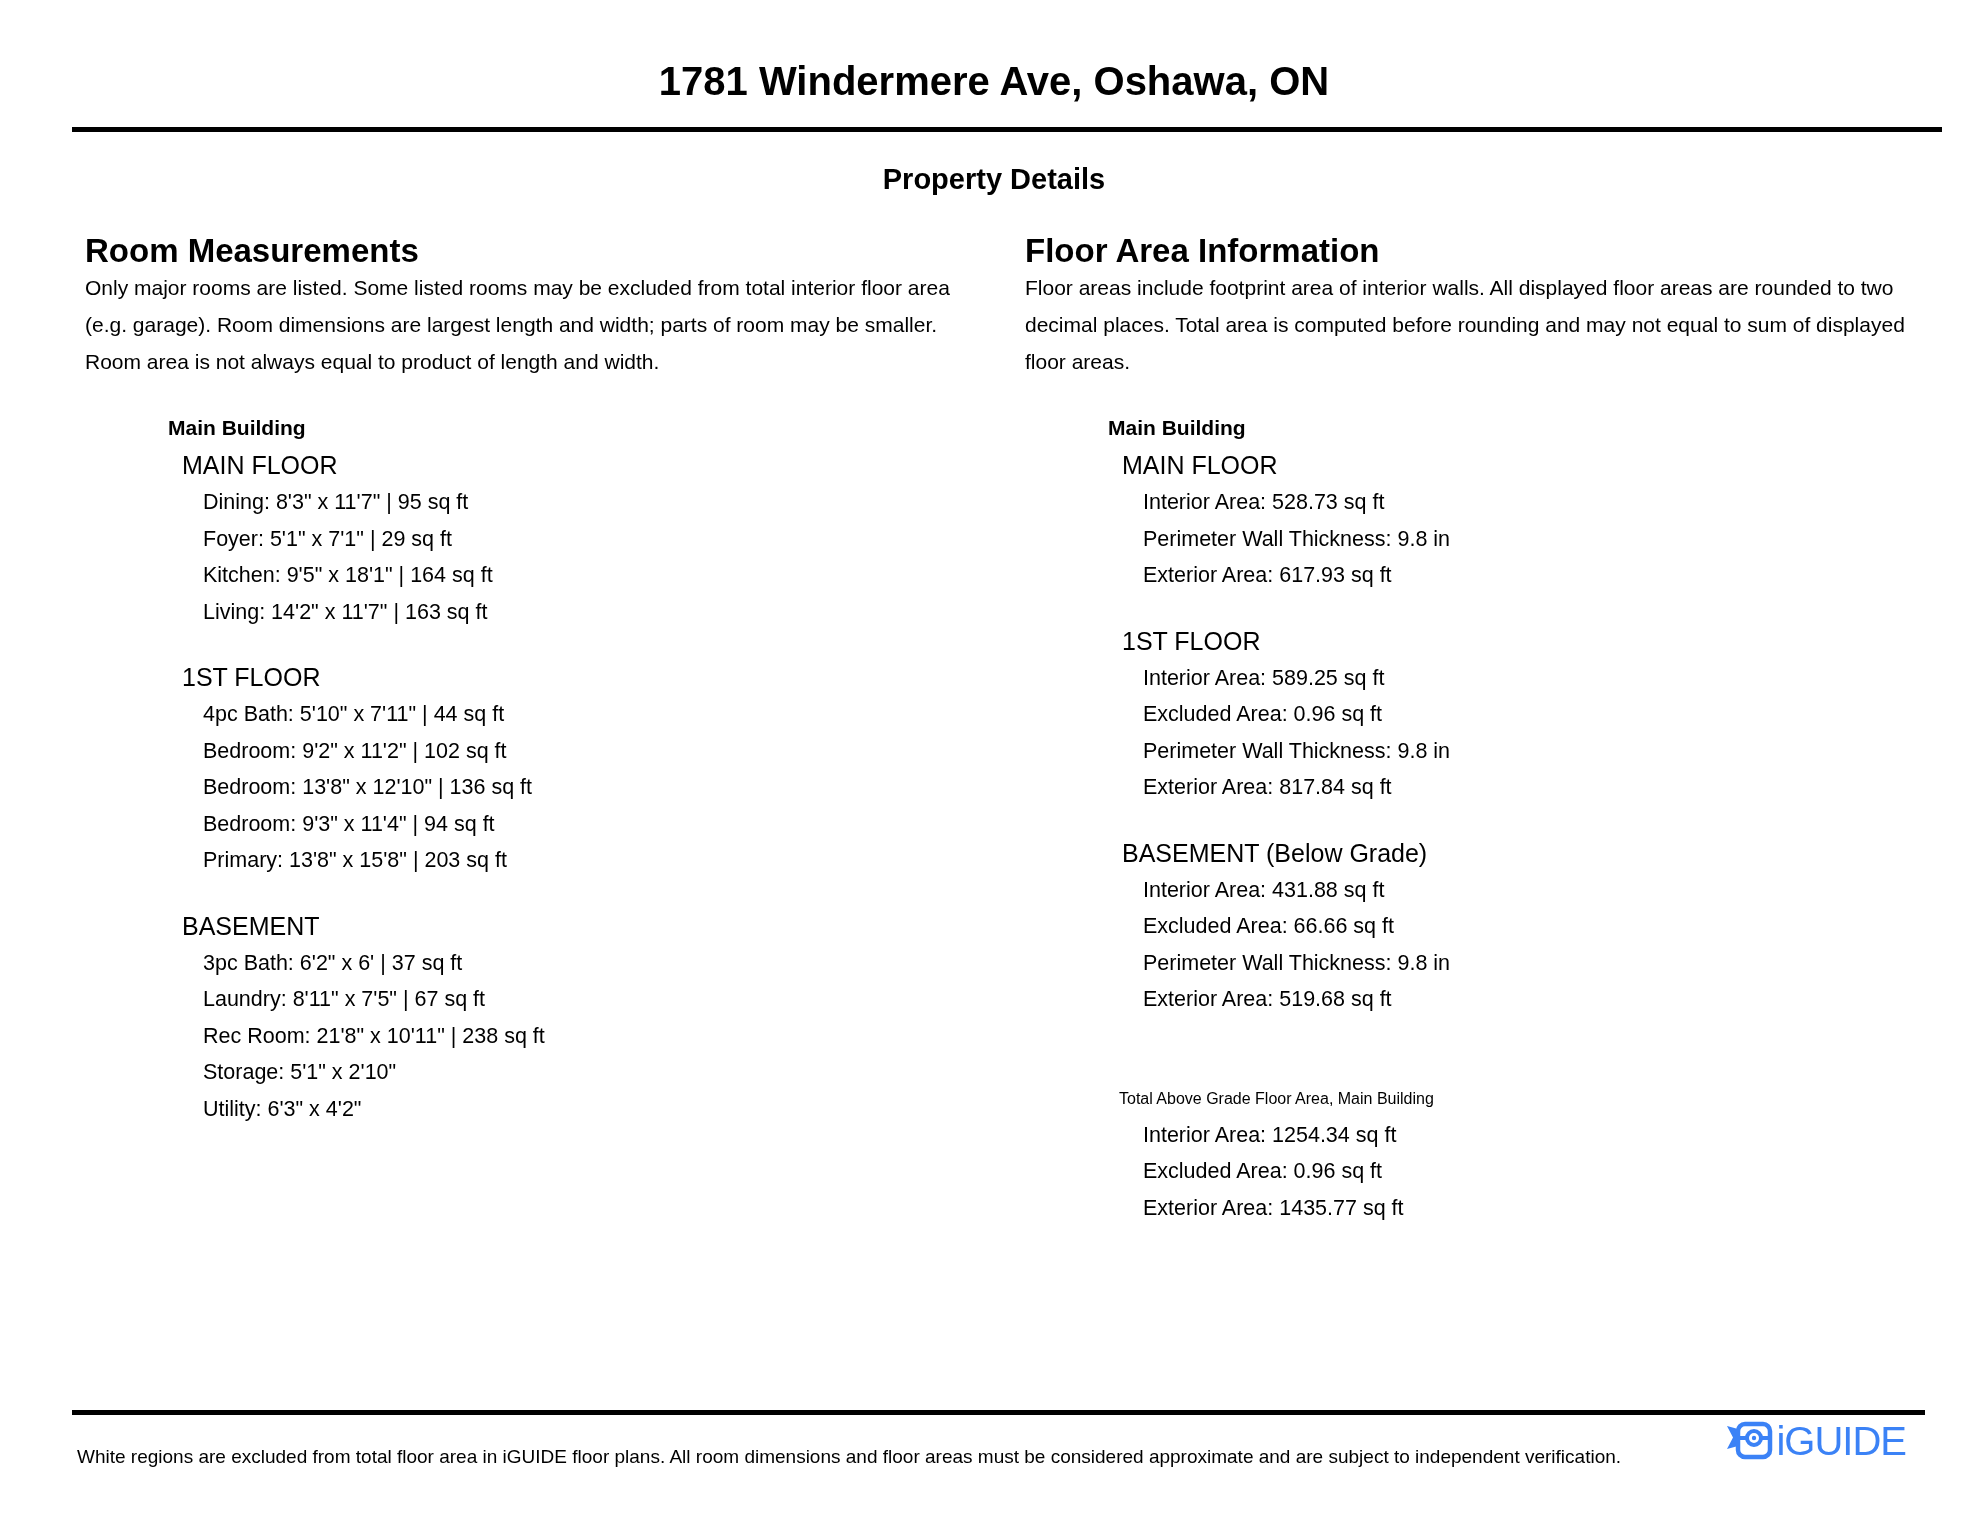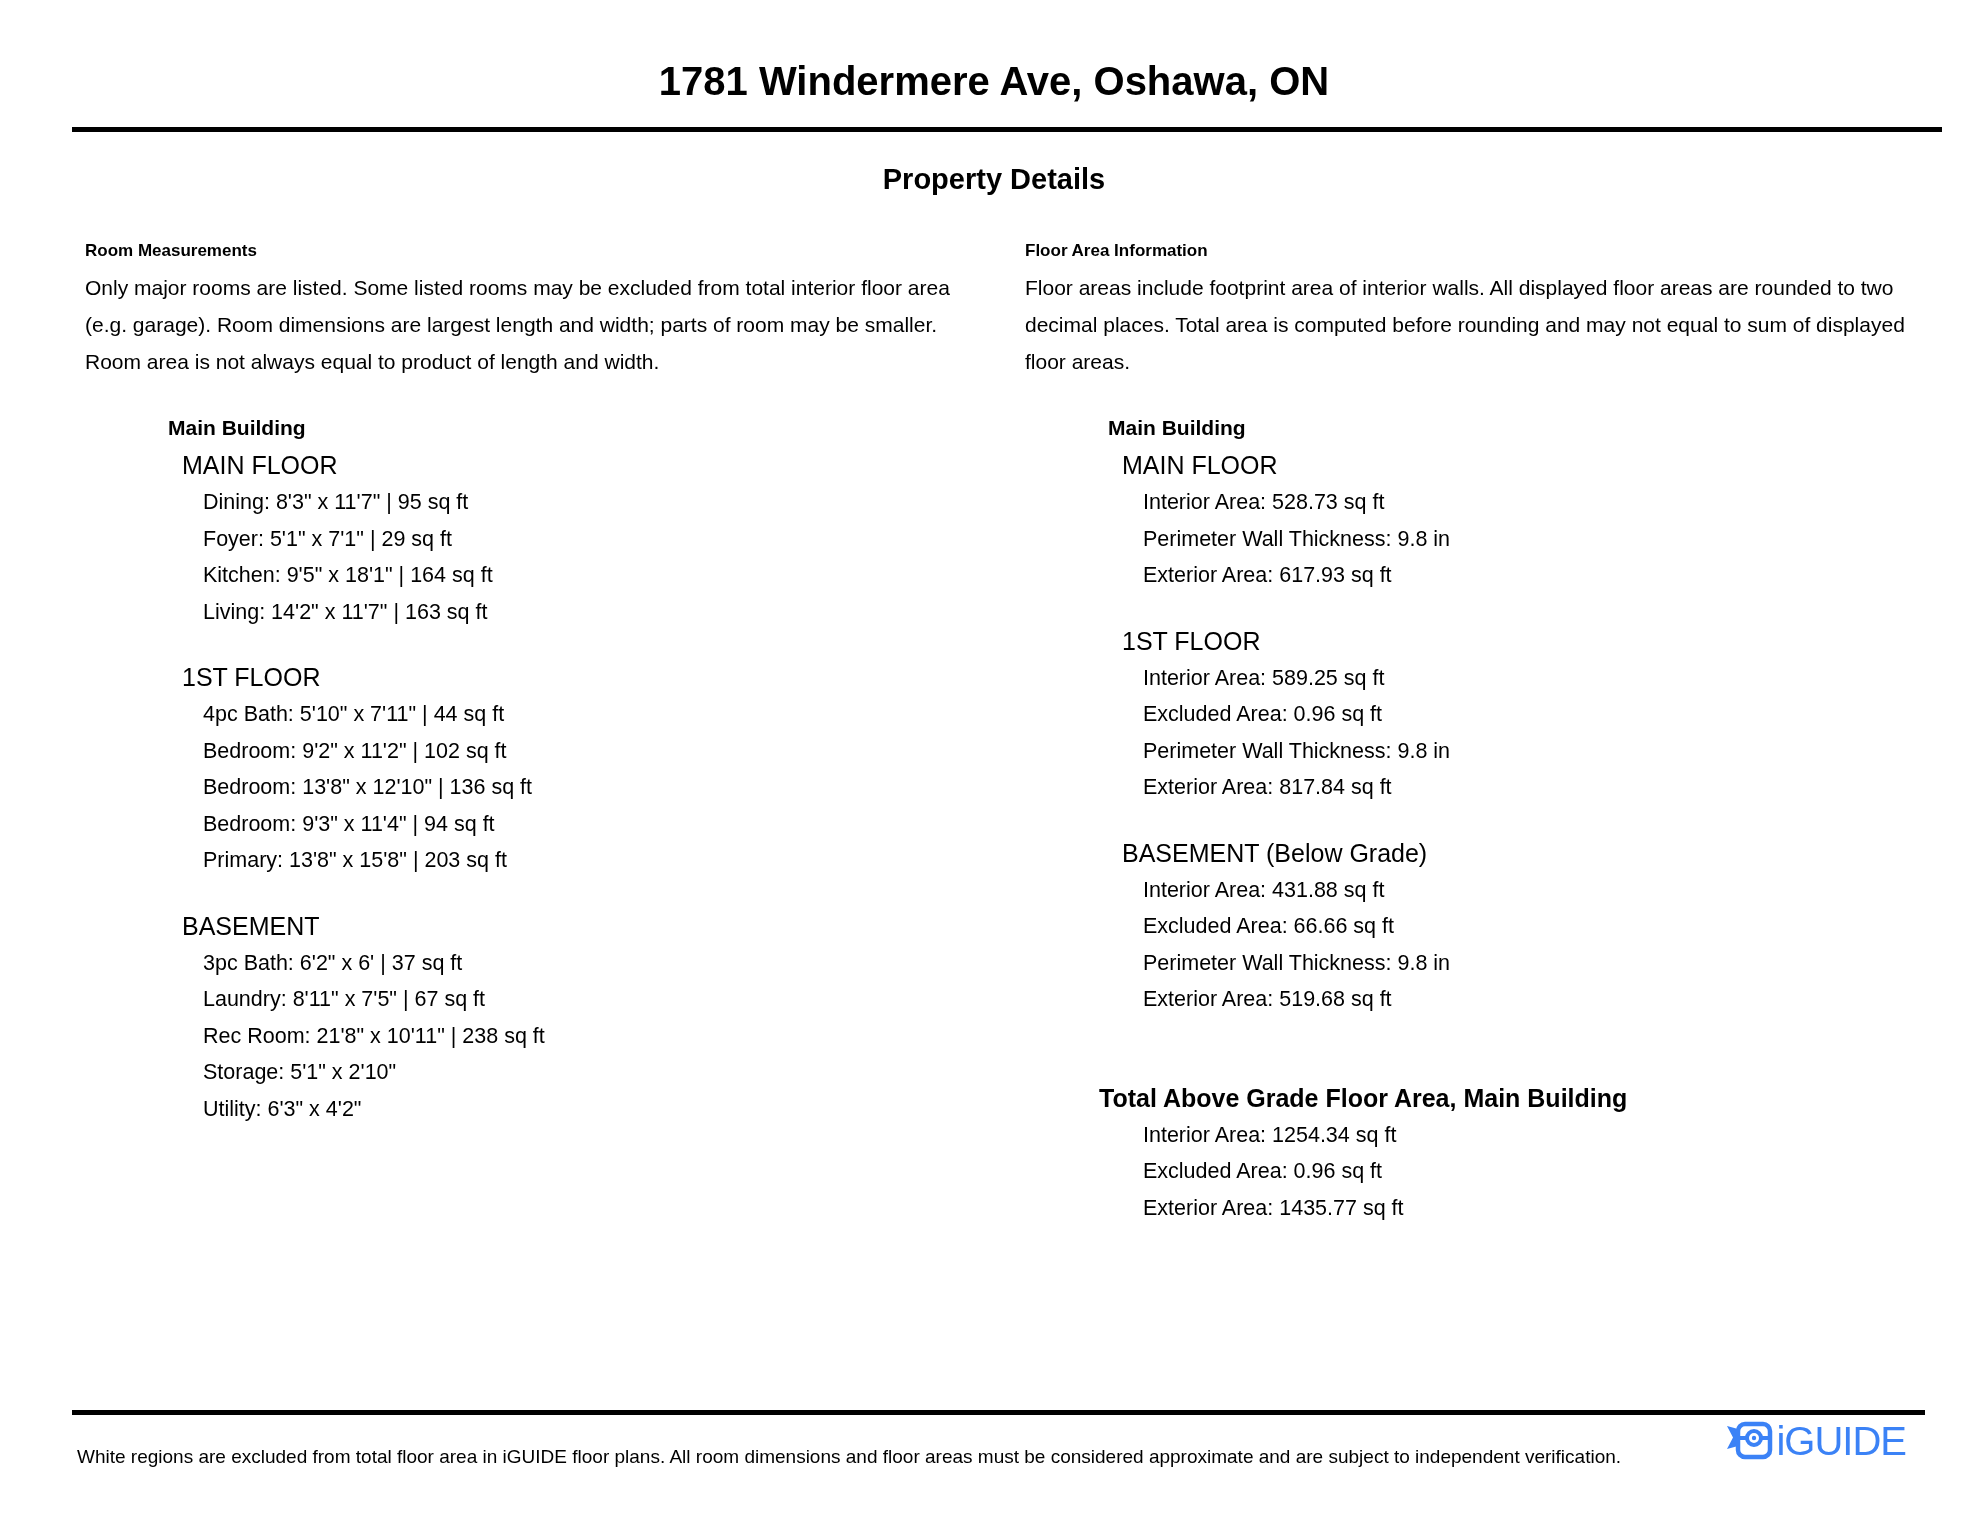--- a/index.html
+++ b/index.html
@@ -9,32 +9,32 @@
   
   .page-title { text-align:center; font-size:40px; font-weight:bold; padding-top:58px; line-height:46px; }
   .top-rule { height:5px; background:#000; margin:23px 46px 0 72px; }
   .page-subtitle { text-align:center; font-size:29px; font-weight:bold; margin-top:30px; line-height:34px; }
 
   
   .columns { display:flex; margin-top:36px; }
   .col-left  { margin-left:85px; width:940px; flex:0 0 940px; }
   .col-right { flex:1 1 auto; padding-right:56px; }
 
-  .section-heading { font-size:17px; font-weight:bold; line-height:37px; }
+  .section-heading { font-size:33px; font-weight:bold; line-height:37px; }
   .para-line { font-size:21px; line-height:37px; white-space:nowrap; }
 
   .building { margin-top:29px; margin-left:74px; }
   .building-name { font-size:21px; font-weight:bold; line-height:37px;margin-left:9px; }
   .floor-group { margin-left:23px; }
   .floor-group.gap { margin-top:28px; }
   .floor-name { font-size:25px; line-height:38px; }
   .detail-line { font-size:21.5px; line-height:36.5px; margin-left:21px; white-space:nowrap; }
 
   .total-section { margin-top:62px; margin-left:74px; }
-  .total-heading { font-size:25px; font-weight:bold; line-height:37px; }
+  .total-heading { font-size:16px; font-weight:normal; line-height:37px;margin-left:20px; }
   .total-section .detail-line { margin-left:44px; }
 
   
   .footer-rule { position:absolute; top:1410px; left:72px; width:1853px; height:5px; background:#000; }
   .footer-text { position:absolute; top:1445px; left:77px; font-size:19px; line-height:24px; }
   .brand { position:absolute; top:1419px; right:82px; display:flex; align-items:center; color:#3b82f6; }
   .brand-icon { width:46px; height:44px; display:block; }
   .brand-word { font-size:40px; line-height:44px; letter-spacing:-1px; margin-left:3px; }
 </style>
 </head>

